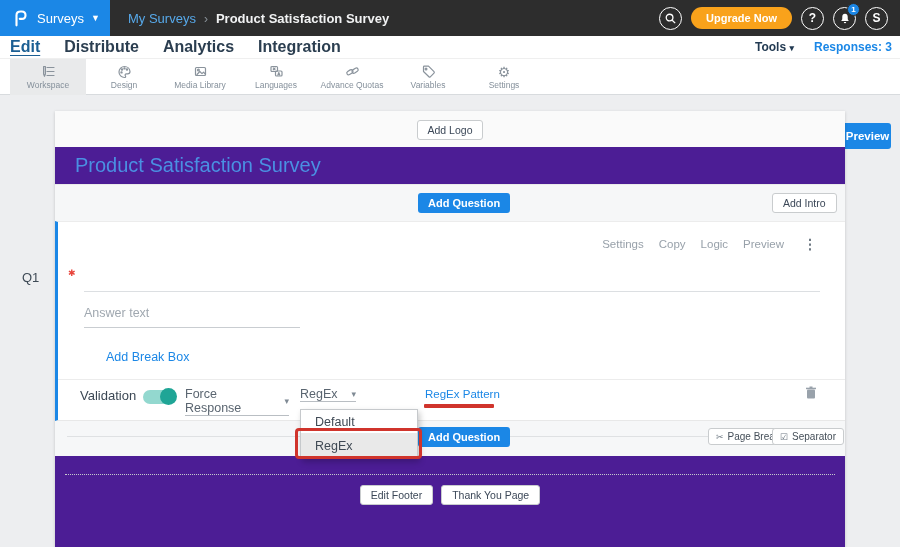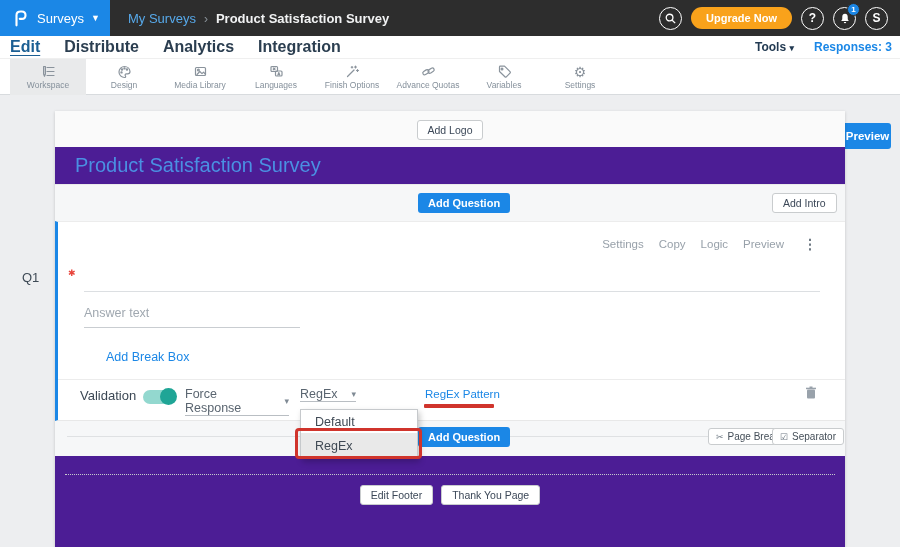--- a/index.html
+++ b/index.html
@@ -197,29 +197,20 @@
               <rect x="2" y="2.5" width="6.5" height="5" rx="1"></rect>
               <rect x="6.5" y="7" width="6.5" height="5" rx="1"></rect>
               <path d="M4.2 3.9l1.9 2M6.1 3.9l-1.9 2M8.8 11.2l1-2.7 1 2.7m-1.7-.9h1.4"></path>
             </svg>
         </span>
         <span class="tlabel">Languages</span>
       </div>
       <div class="tool-item">
         <span class="tool-icon">
           <svg width="15" height="15" viewBox="0 0 15 15">
-              <path d="M2.5 12.5L9 6"></path>
-              <path d="M10.5 2v2M9.5 3h2M12.5 5.5v2M11.5 6.5h2M7 2.5v1.4M6.3 3.2h1.4"></path>
-            </svg>
-        </span>
-        <span class="tlabel">Finish Options</span>
-      </div>
-      <div class="tool-item">
-        <span class="tool-icon">
-          <svg width="15" height="15" viewBox="0 0 15 15">
               <rect x="1.6" y="6.4" width="6.6" height="3.6" rx="1.8" transform="rotate(-32 4.9 8.2)"></rect>
               <rect x="6.8" y="4.8" width="6.6" height="3.6" rx="1.8" transform="rotate(-32 10.1 6.6)"></rect>
             </svg>
         </span>
         <span class="tlabel">Advance Quotas</span>
       </div>
       <div class="tool-item">
         <span class="tool-icon">
           <svg width="15" height="15" viewBox="0 0 15 15">
               <path d="M2.5 7.5V3a.8.8 0 0 1 .8-.8H7.5L13 7.7a1 1 0 0 1 0 1.4L9.3 12.8a1 1 0 0 1-1.4 0z"></path>

